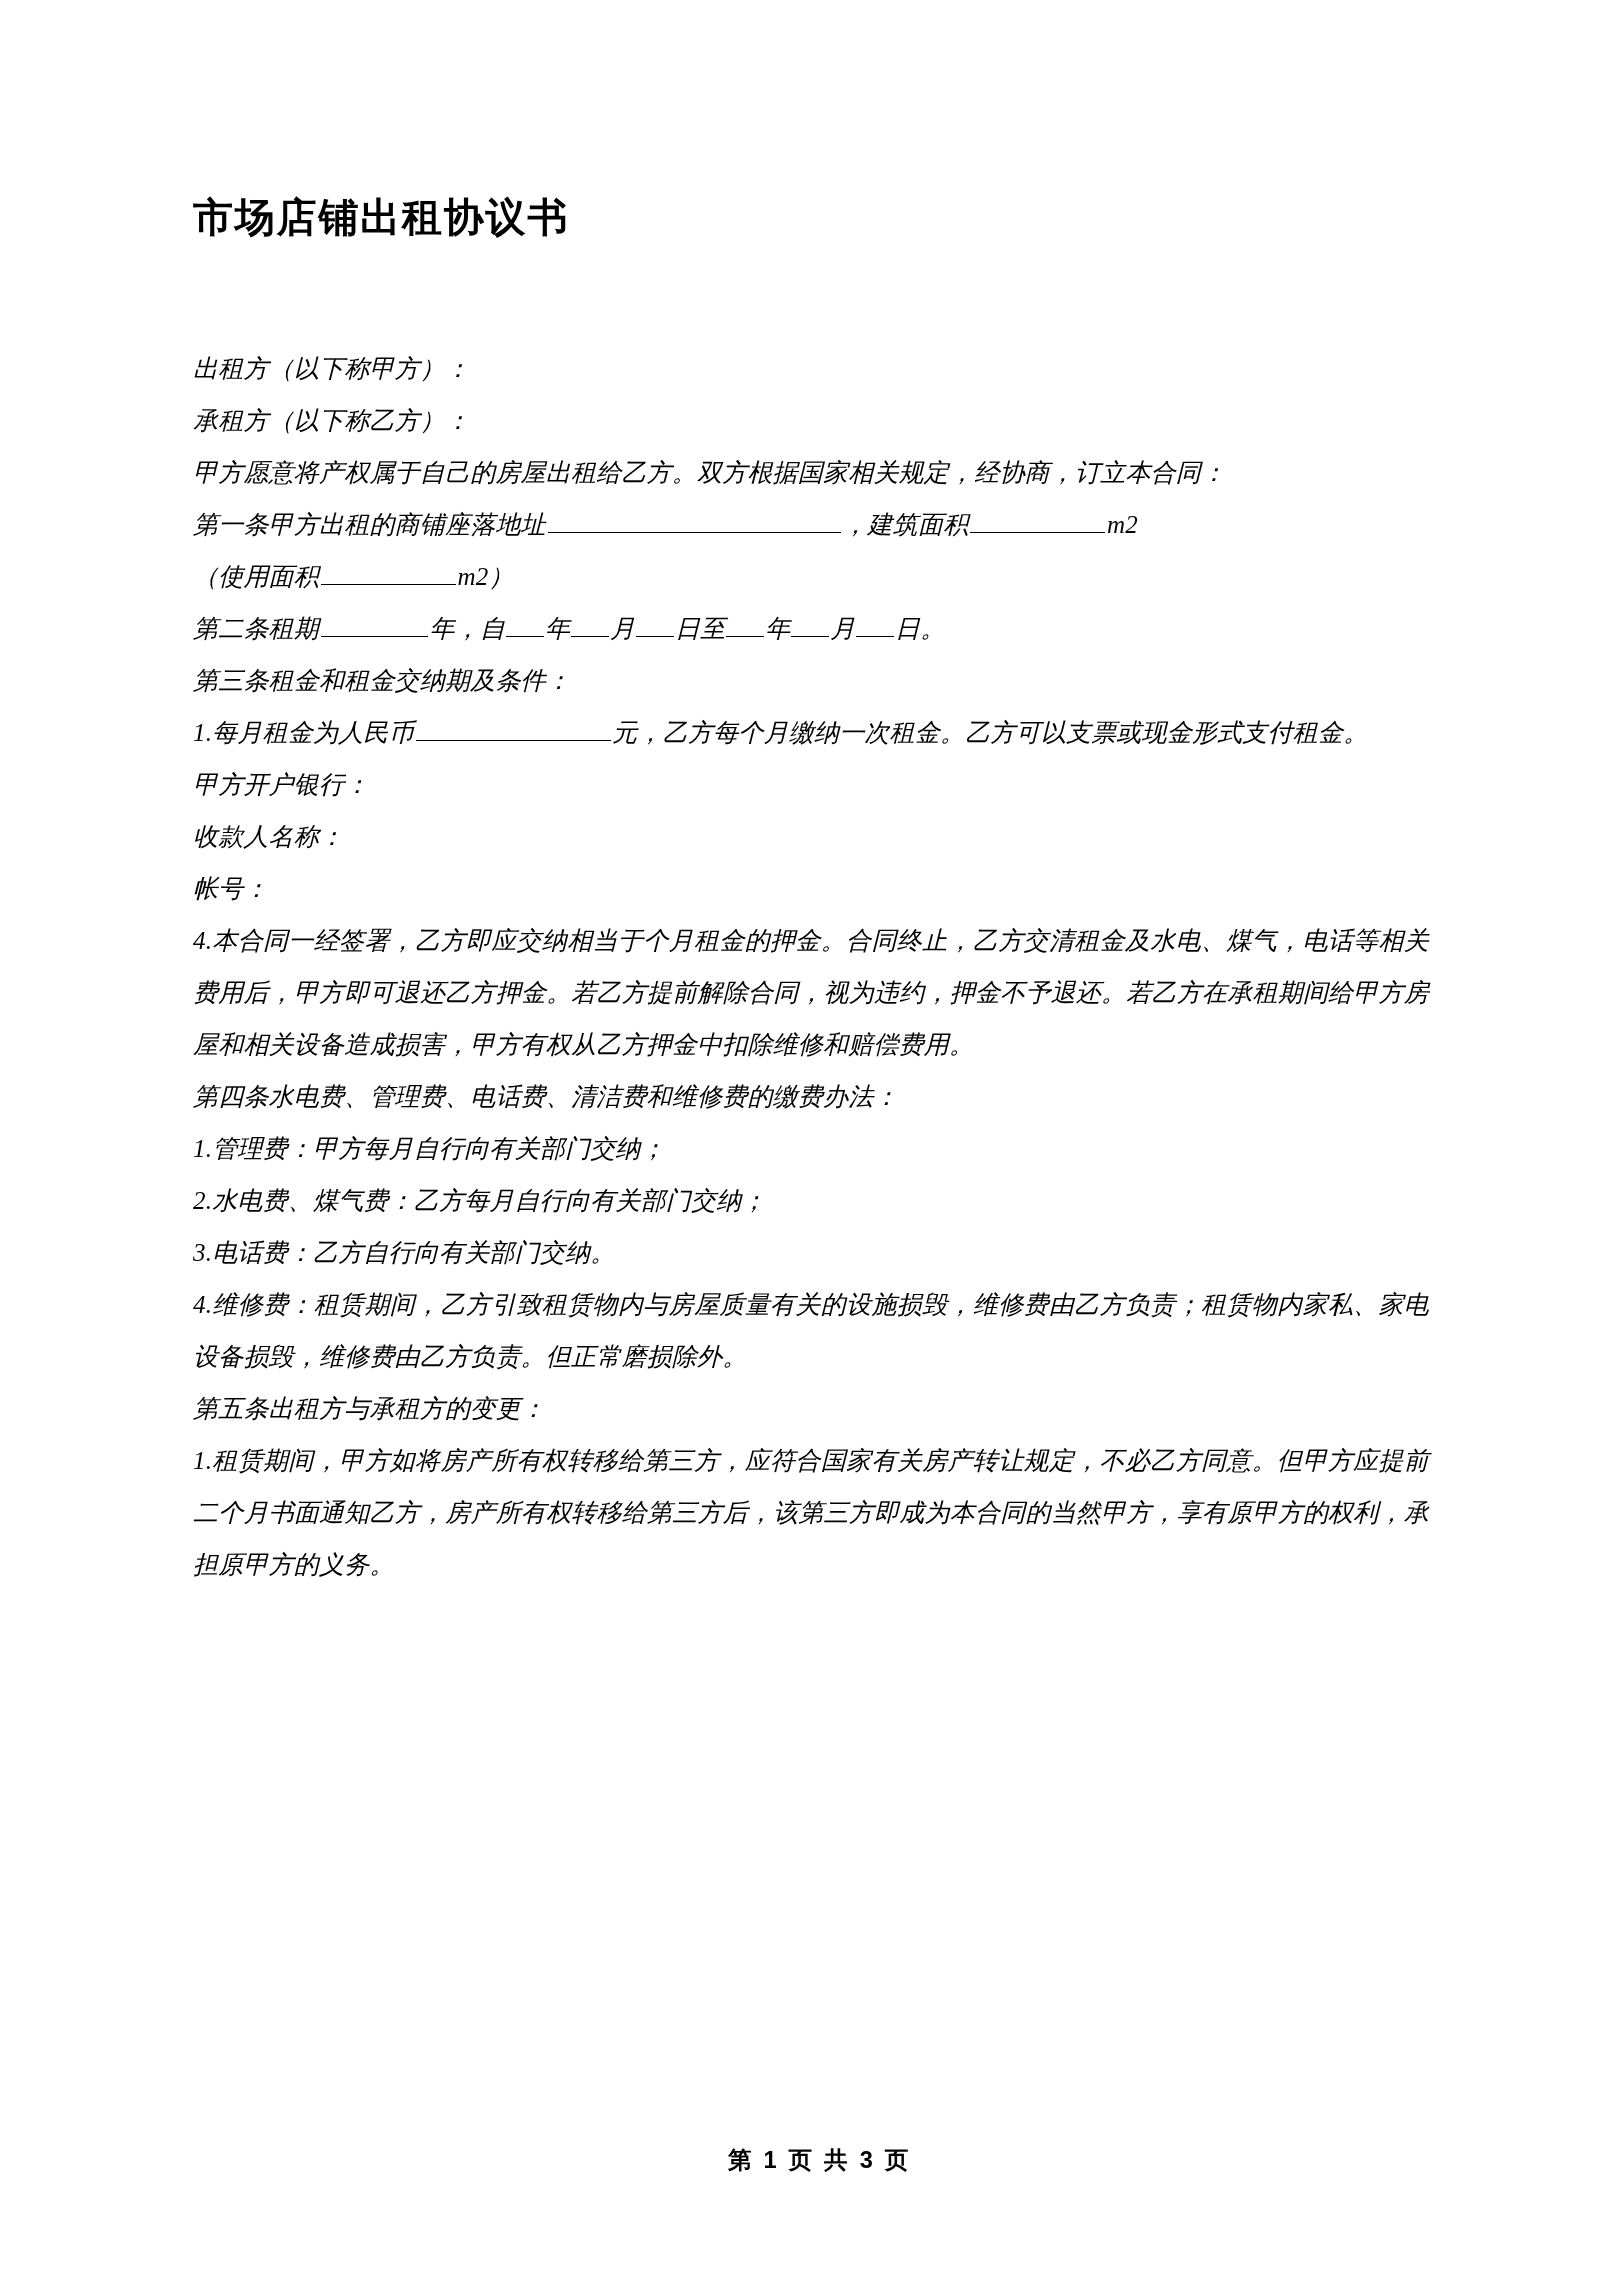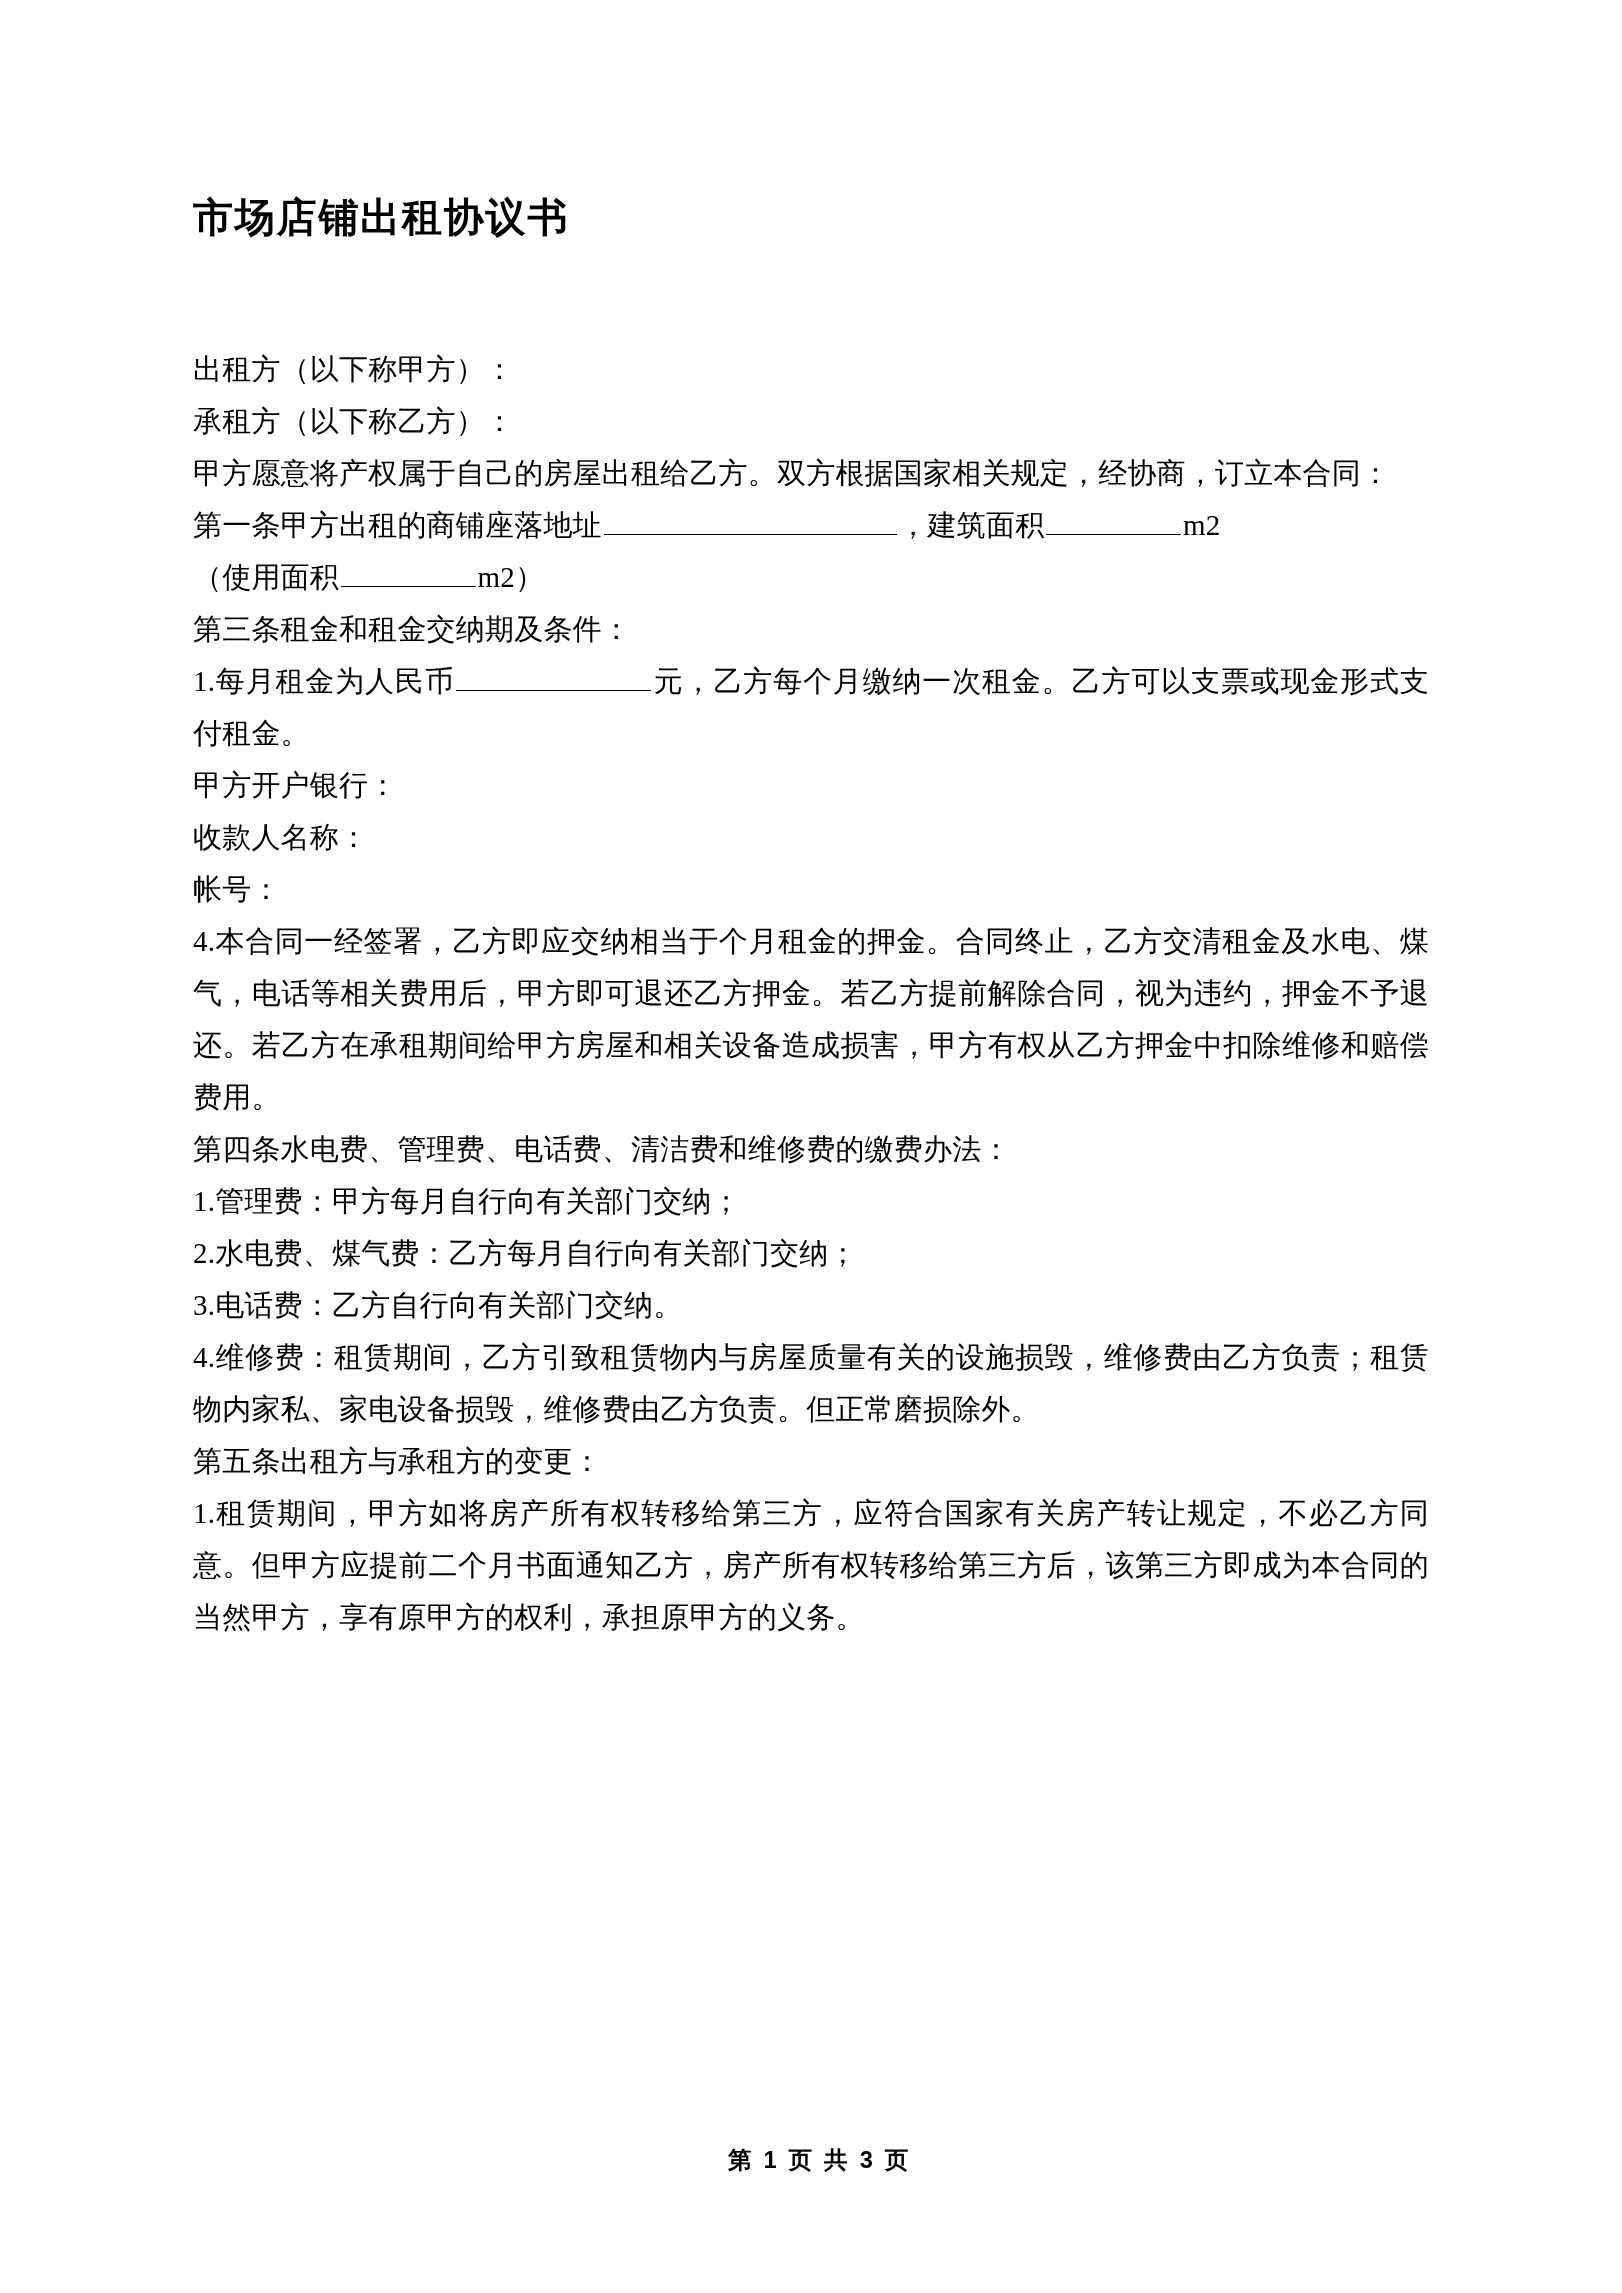--- a/index.html
+++ b/index.html
@@ -29,24 +29,25 @@
     font-family: "Liberation Sans", "DejaVu Sans", sans-serif;
     font-weight: bold;
     font-size: 40px;
     letter-spacing: 1.8px;
     margin-top: 193px;
     margin-bottom: 0;
     line-height: 1.2;
   }
   .body-block {
     margin-top: 102px;
-    font-size: 29px;
+    font-size: 25px;
     line-height: 52px;
     text-align: justify;
     letter-spacing: 0.2px;
+    font-style: italic;
   }
   .para {
     margin: 0;
     text-indent: 0;
   }
   .blank-s {
     display: inline-block;
     border-bottom: 1.5px solid #000;
     width: 107px;
     vertical-align: baseline;
@@ -106,20 +107,21 @@
       <p class="para">出租方（以下称甲方）：</p>
 
       <p class="para">承租方（以下称乙方）：</p>
 
       <p class="para">甲方愿意将产权属于自己的房屋出租给乙方。双方根据国家相关规定，经协商，订立本合同：</p>
 
       <p class="para"><span>第一条甲方出租的商铺座落地址</span><span class="blank-l"></span><span>，建筑面积</span><span class="blank-m"></span><span class="unit">m2</span></p>
 
       <p class="para"><span>（使用面积</span><span class="blank-m"></span><span class="unit">m2）</span></p>
 
+      <p class="para"><span>第二条租期</span><span class="blank-s"></span><span>年，自</span><span class="blank-xs"></span><span>年</span><span class="blank-xs"></span><span>月</span><span class="blank-xs"></span><span>日至</span><span class="blank-xs"></span><span>年</span><span class="blank-xs"></span><span>月</span><span class="blank-xs"></span><span>日。</span></p>
 
       <p class="para">第三条租金和租金交纳期及条件：</p>
 
       <p class="para"><span>1.每月租金为人民币</span><span class="blank-l" style="width:195px"></span><span>元，乙方每个月缴纳一次租金。乙方可以支票或现金形式支付租金。</span></p>
 
       <p class="para">甲方开户银行：</p>
 
       <p class="para">收款人名称：</p>
 
       <p class="para">帐号：</p>

